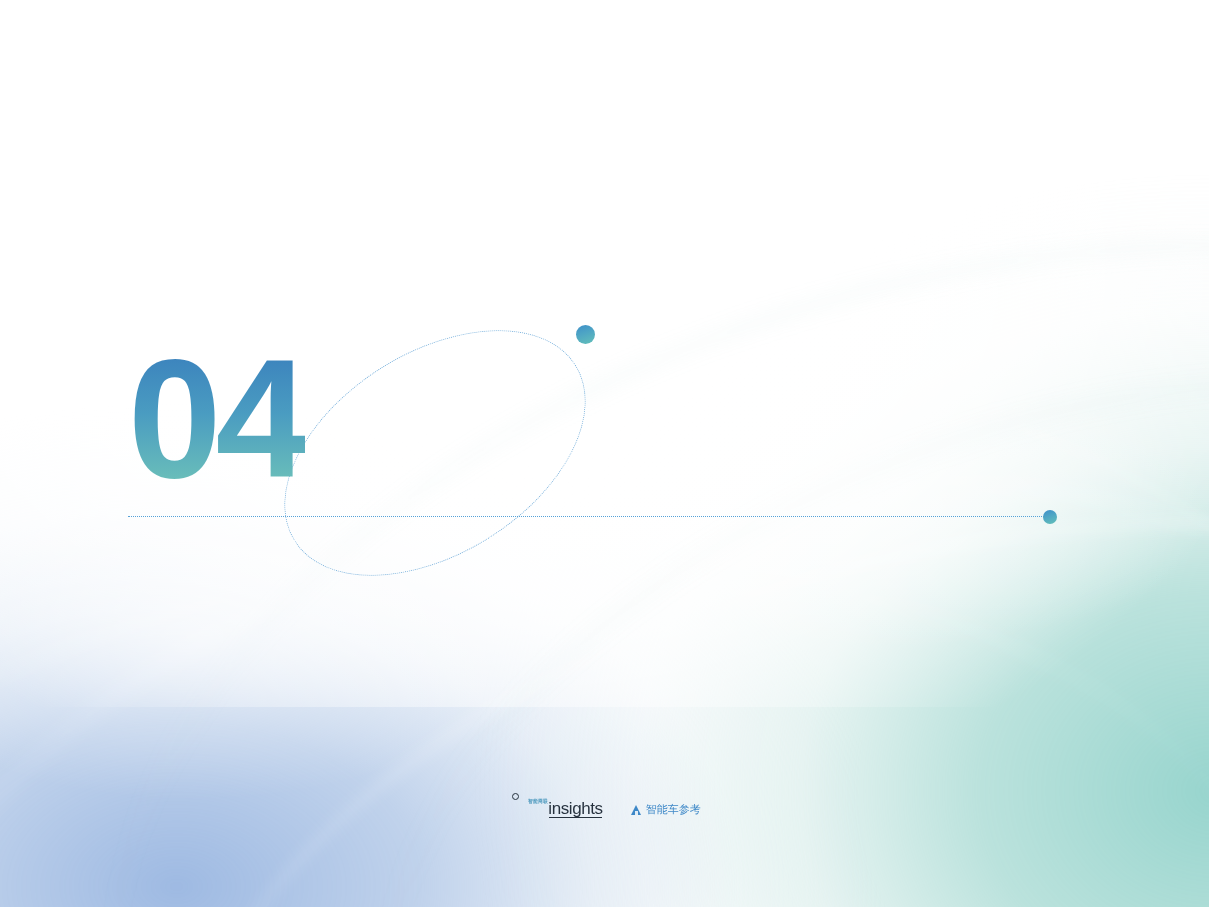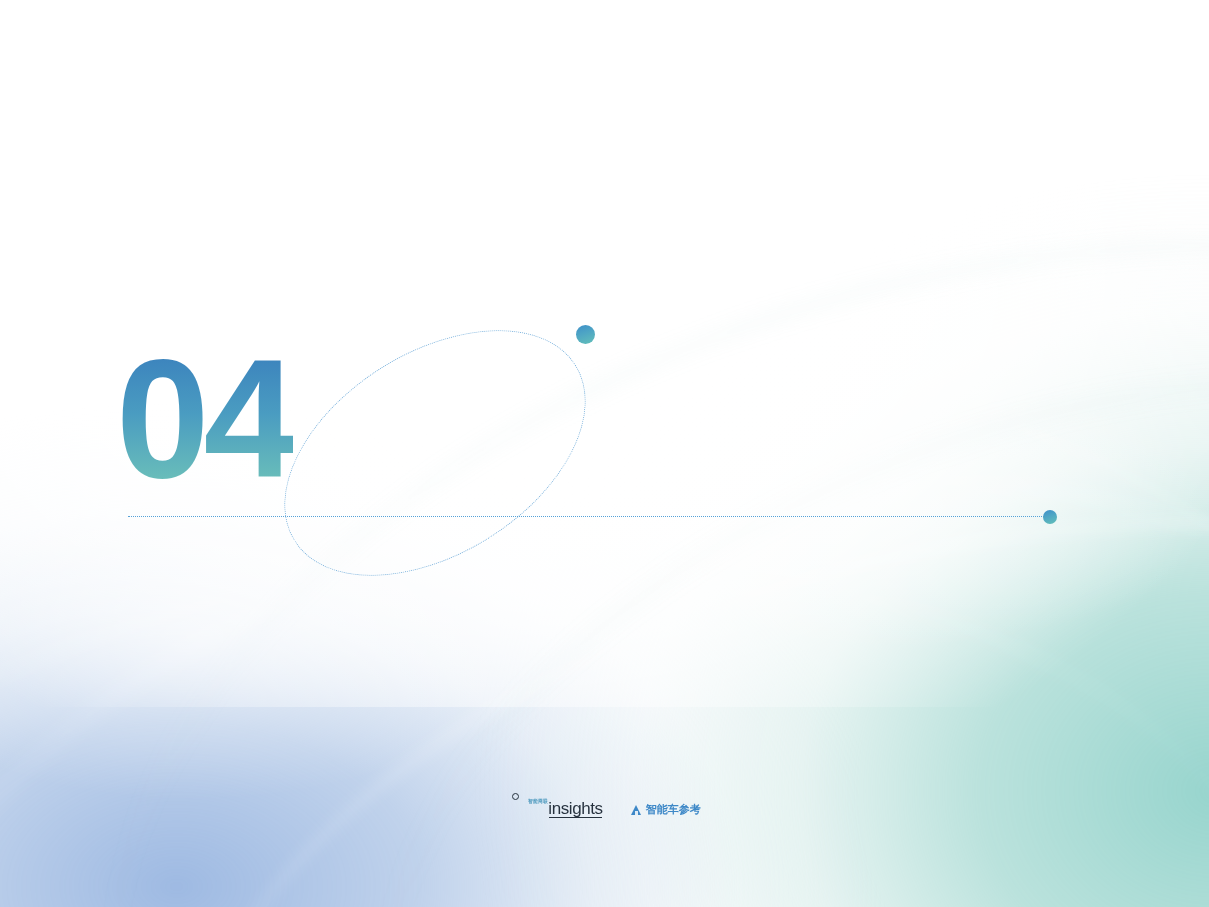--- a/index.html
+++ b/index.html
@@ -187,21 +187,21 @@
   .dot-line {
     left: 1043px;
     top: 510px;
     width: 14px;
     height: 14px;
   }
 
   
   .headline {
     position: absolute;
-    left: 116px;
+    left: 128px;
     top: 352px;
     display: flex;
     align-items: flex-end;
     white-space: nowrap;
   }
   .chapter-num {
     font-family: "Liberation Sans", "DejaVu Sans", sans-serif;
     font-size: 168px;
     font-weight: 700;
     line-height: 0.80;
@@ -304,21 +304,21 @@
   .logo-zncar .mark::after {
     content: "";
     position: absolute;
     left: 4px; bottom: 0;
     width: 3px; height: 4px;
     background: #ffffff;
     opacity: 0.85;
   }
   .logo-zncar .word {
     font-size: 11px;
-    font-weight: 700;
+    font-weight: 400;
     color: #2f7fc4;
     letter-spacing: 0px;
     line-height: 1;
   }
 </style>
 </head>
 <body>
 
 <div id="slide">
 

